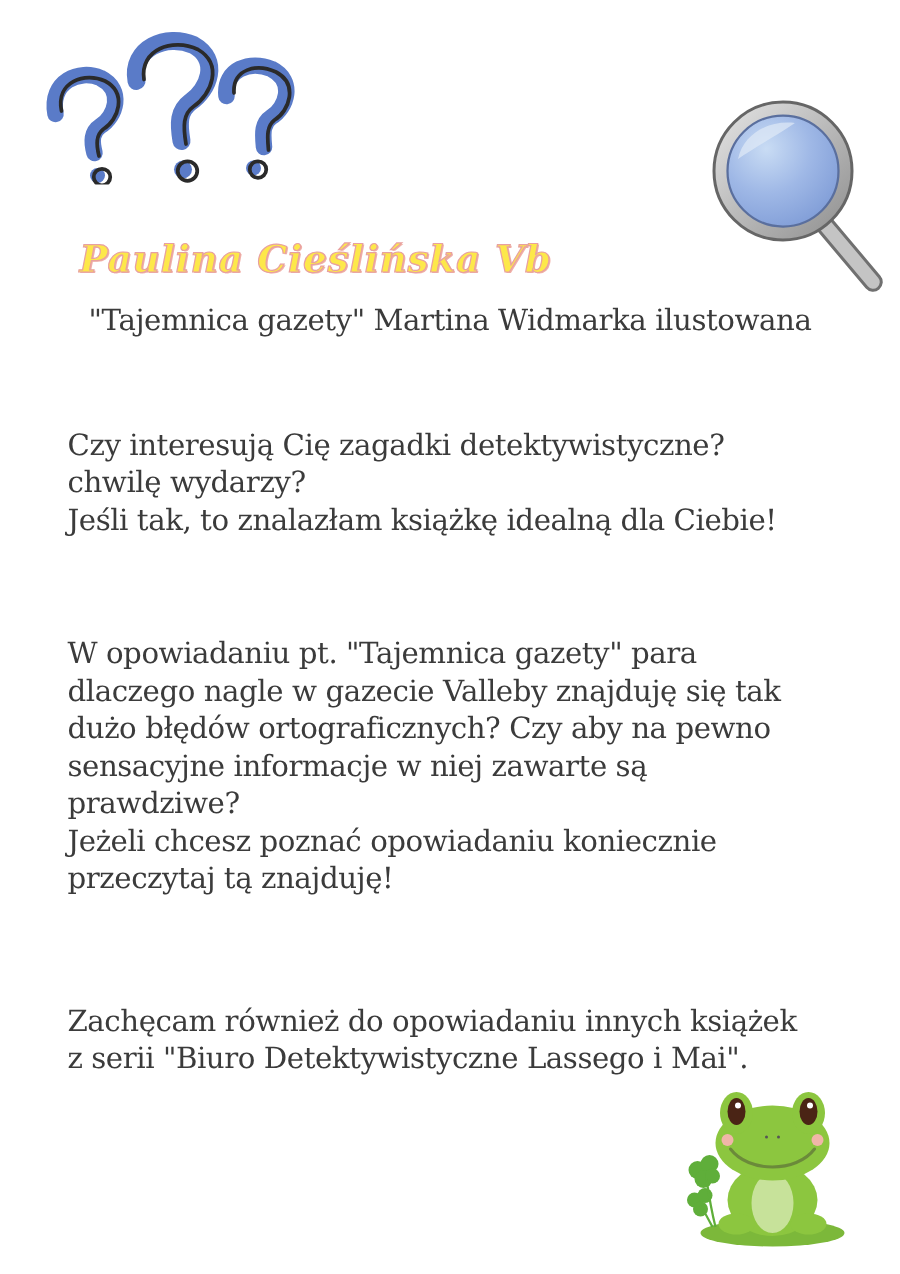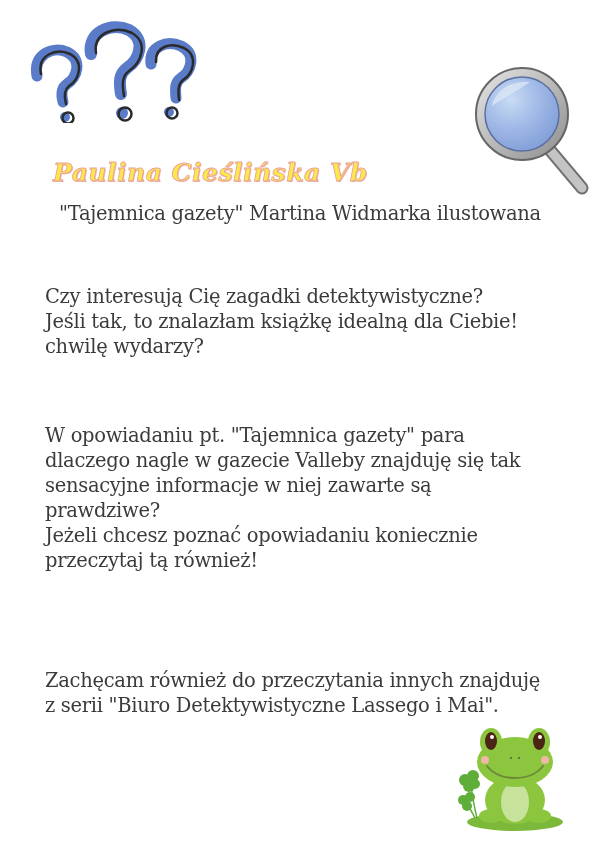--- a/index.html
+++ b/index.html
@@ -68,35 +68,36 @@
   <circle cx="52" cy="52" r="37" fill="url(#lens)" stroke="#5a6f9e" stroke-width="1.5"></circle>
   <path d="M22 44 C26 26,44 18,60 20 C48 28,34 36,22 44 Z" fill="#dfeaf7" opacity="0.7"></path>
 </svg>
 
 <div class="text title-block">
   <span class="line">"Tajemnica gazety" Martina Widmarka ilustowana</span>
 </div>
 
 <div class="text p1">
   <span class="line">Czy interesują Cię zagadki detektywistyczne?</span>
+  <span class="line">chwilę wydarzy?</span>
   <span class="line">Jeśli tak, to znalazłam książkę idealną dla Ciebie!</span>
-  <span class="line">chwilę wydarzy?</span>
 </div>
 
 <div class="text p2">
   <span class="line">W opowiadaniu pt. "Tajemnica gazety" para</span>
   <span class="line">dlaczego nagle w gazecie Valleby  znajduję się tak</span>
+  <span class="line">dużo błędów ortograficznych?  Czy aby na pewno</span>
   <span class="line">sensacyjne informacje w niej zawarte są</span>
   <span class="line">prawdziwe?</span>
   <span class="line">Jeżeli chcesz poznać opowiadaniu koniecznie</span>
-  <span class="line">przeczytaj tą również!</span>
+  <span class="line">przeczytaj tą znajduję!</span>
 </div>
 
 <div class="text p3">
-  <span class="line">Zachęcam również do przeczytania innych znajduję</span>
+  <span class="line">Zachęcam również do opowiadaniu innych książek</span>
   <span class="line">z serii "Biuro Detektywistyczne Lassego i Mai".</span>
 </div>
 
 <svg class="frog" viewBox="0 0 120 115">
 
   <ellipse cx="60" cy="102" rx="48" ry="9" fill="#7cb83a"></ellipse>
 
   <g fill="#5fae3a">
     <circle cx="10" cy="60" r="6"></circle>
       <circle cx="18" cy="56" r="6"></circle>

